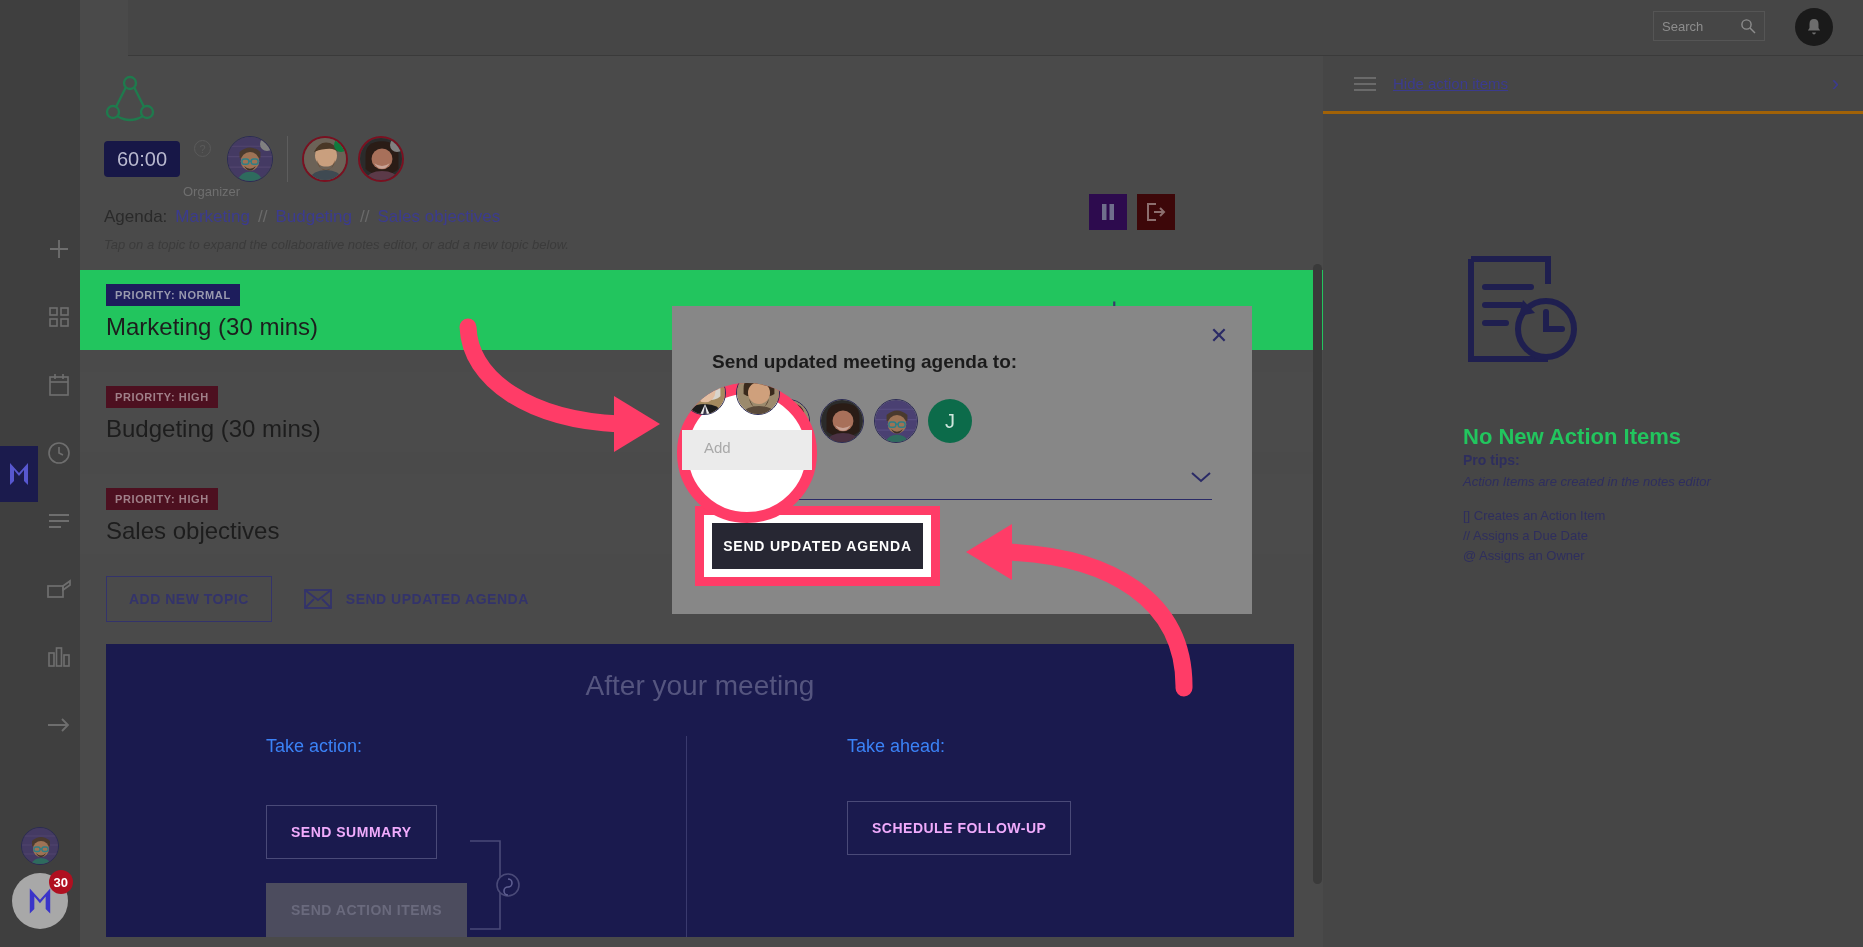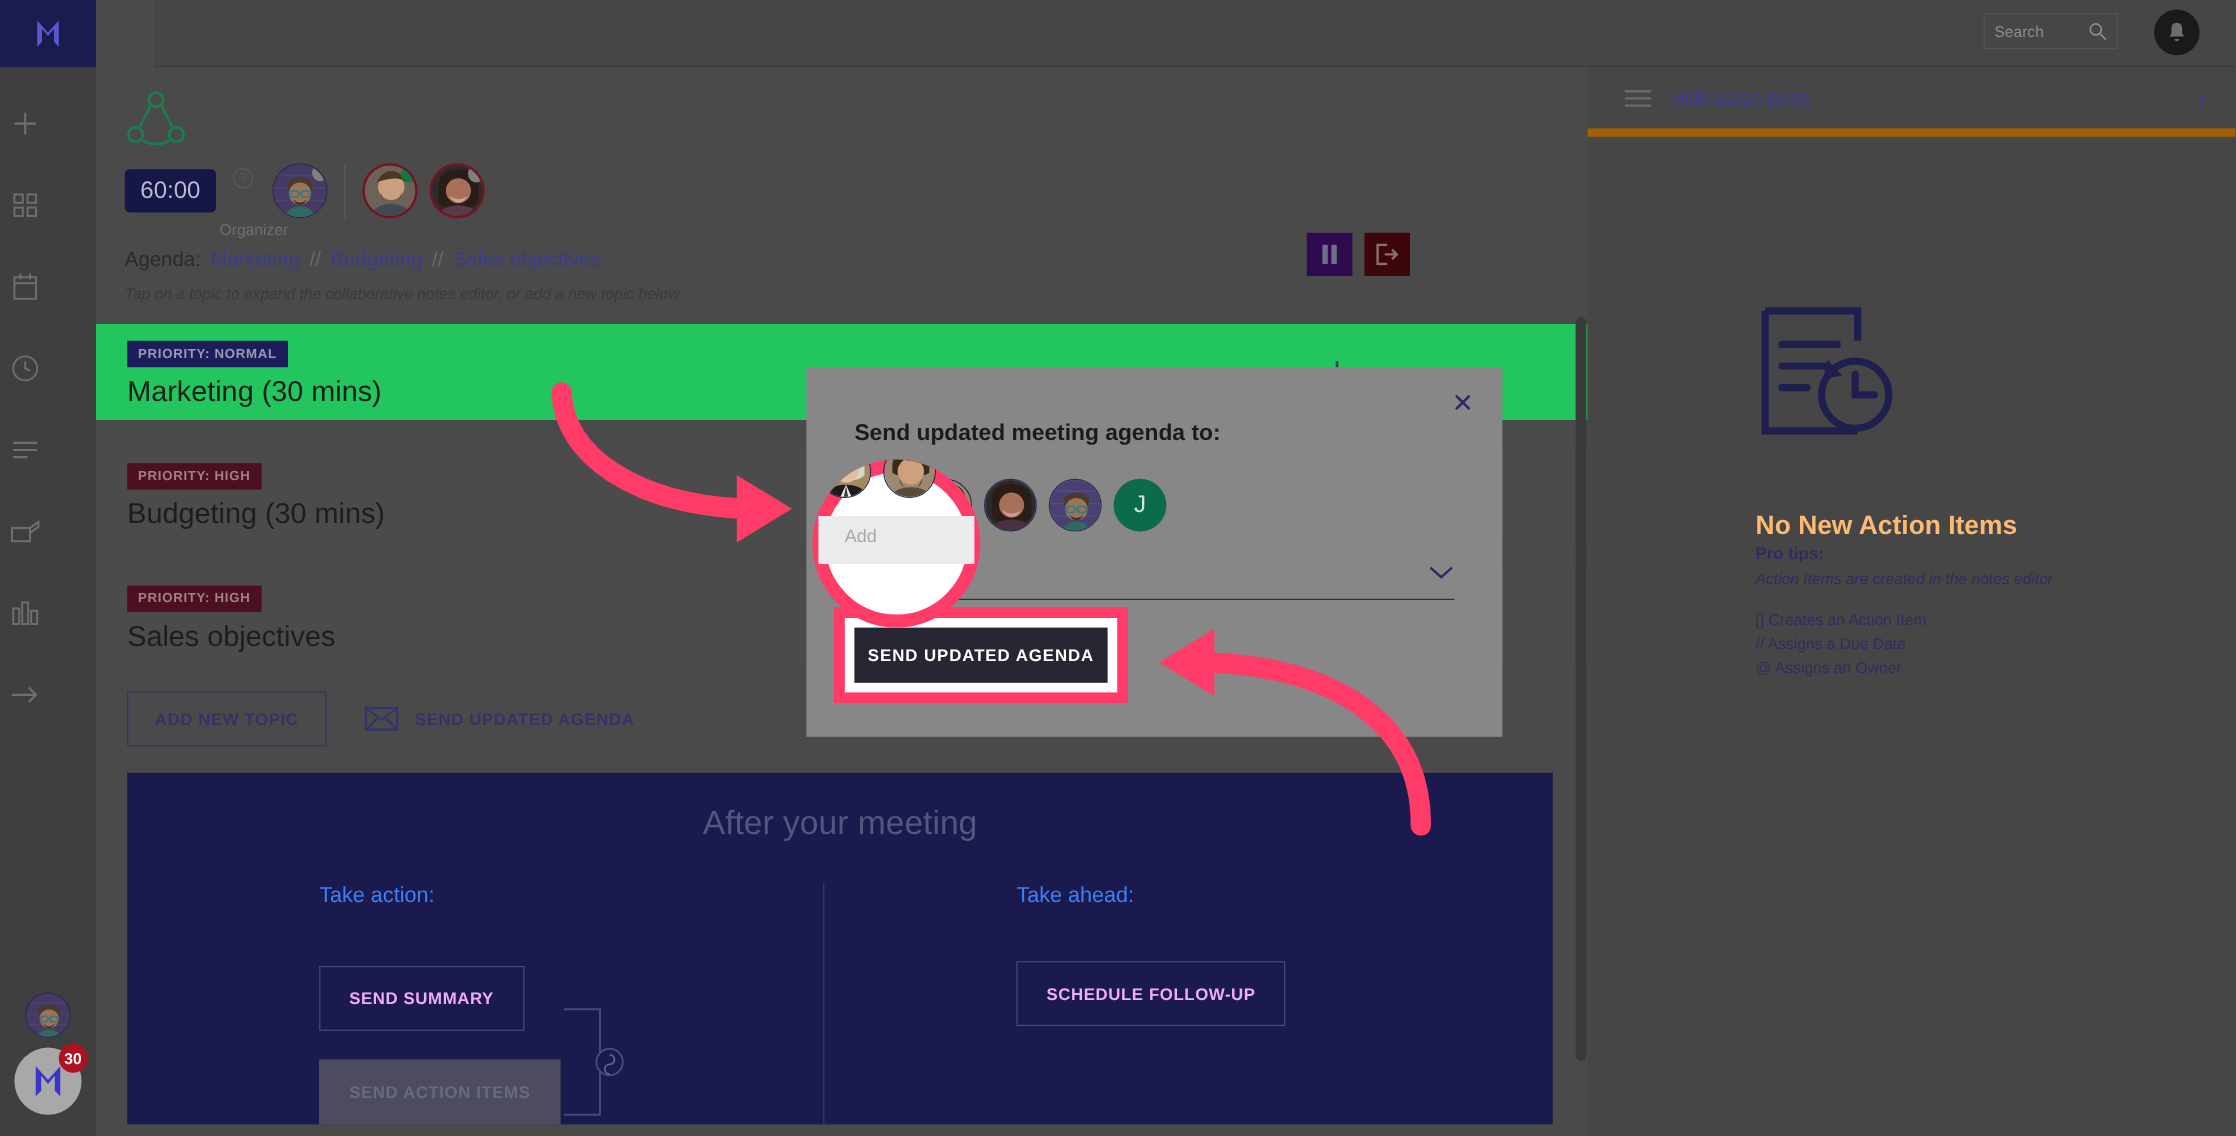--- a/index.html
+++ b/index.html
@@ -8,21 +8,21 @@
     font-family: "Liberation Sans", sans-serif;
     background: #4a4a4a; overflow: hidden;
   }
   #root { position: relative; width: 1863px; height: 947px; }
 
   
 
   
   .rail {
     position: absolute; left: 0; top: 0; width: 80px; height: 947px;
-    background: #3f3f3f; display: flex; flex-direction: column; align-items: flex-start;
+    background: #3f3f3f; display: flex; flex-direction: row; align-items: center;
   }
   .rail-logo {
     width: 80px; height: 56px; background: #1b1b4d;
     display: flex; align-items: center; justify-content: center;
   }
   .rail-icons { margin-top: 26px; display: flex; flex-direction: column; gap: 26px; align-items: center; }
   .rail-ico { width: 42px; height: 42px; display: flex; align-items: center; justify-content: center;
               cursor: pointer; opacity: .62; }
   .rail-bottom { position: absolute; bottom: 18px; left: 0; width: 80px;
                  display: flex; flex-direction: column; align-items: center; gap: 8px; }
@@ -97,25 +97,25 @@
   .after-left { width: 580px; padding-left: 160px; }
   .after-right { flex: 1; padding-left: 160px; border-left: 1px solid #3a3a6e; }
   .after-lbl { font-size: 18px; color: #3b82f6; }
   .obtn { border: 1px solid #4a4a78; color: #f0abfc; font-size: 14px; font-weight: 700; letter-spacing: .5px;
           padding: 18px 24px; display: inline-block; cursor: pointer; background: none; }
   .obtn.disabled { background: #4c4c5e; color: #6a6a7d; border-color: #4c4c5e; }
 
   
   .right { position: absolute; left: 1323px; top: 56px; right: 0; bottom: 0; background: #464646; }
   .right-head { height: 58px; display: flex; align-items: center; padding: 0 24px 0 30px;
-                border-bottom: 7px solid #a16207; }
+                border-bottom: 3px solid #a16207; }
   .right-head .hl { color: #3b3b8f; font-size: 15px; text-decoration: underline; margin-left: 16px; cursor: pointer; }
   .chev-right { margin-left: auto; color: #3b3b8f; font-size: 22px; cursor: pointer; }
   .empty-state { padding: 140px 0 0 140px; }
-  .empty-title { font-size: 22px; font-weight: 700; color: #fdba74; margin-top: 36px; }
+  .empty-title { font-size: 22px; font-weight: 700; color: #22c55e; margin-top: 36px; }
   .protips { color: #2e2e5e; font-size: 13px; line-height: 1.55; }
   .protips b { font-size: 14px; }
   .protips i { font-style: italic; }
 
   
   .scroll-thumb { position: absolute; left: 1313px; top: 264px; width: 9px; height: 620px;
                   background: #3a3a3a; border-radius: 5px; cursor: pointer; }
 
   
   .modal-wrap { position: absolute; left: 672px; top: 306px; width: 580px; height: 308px;

